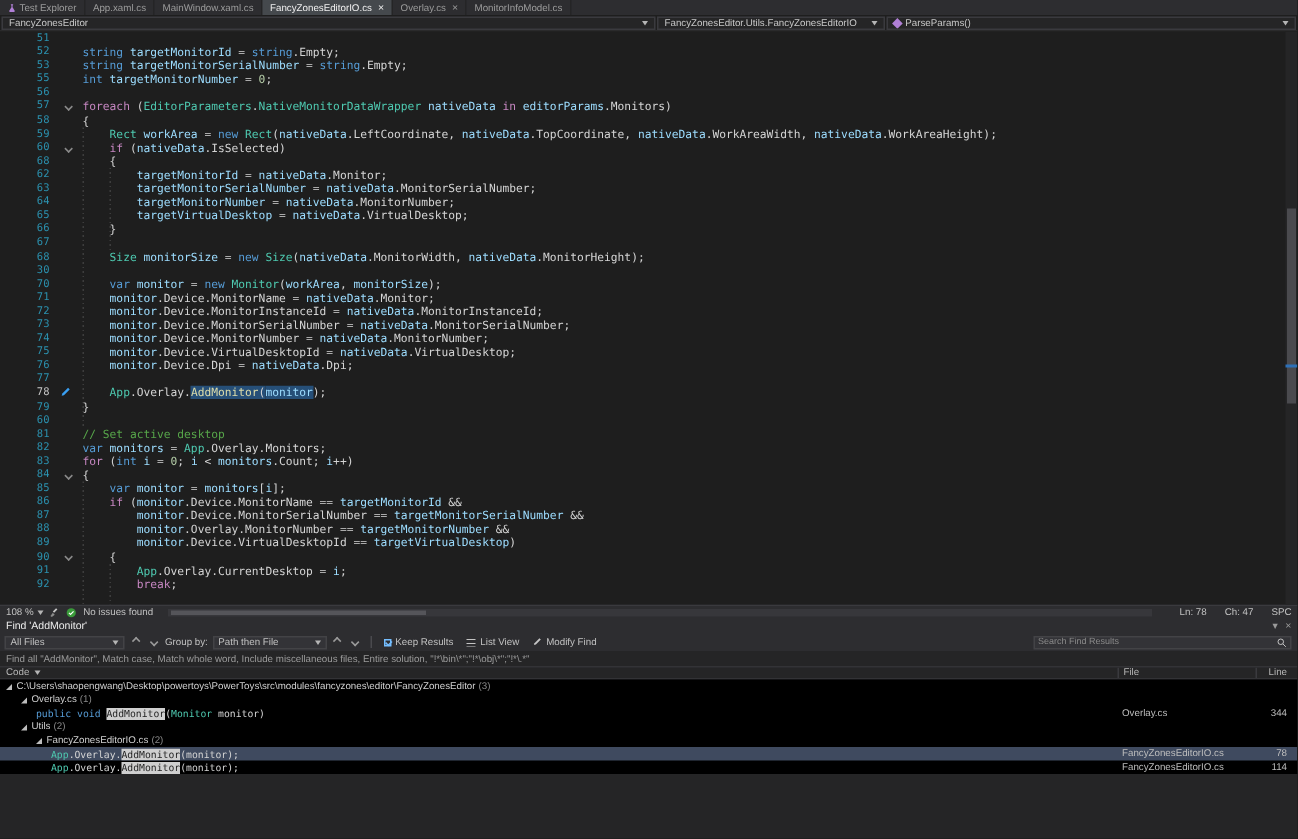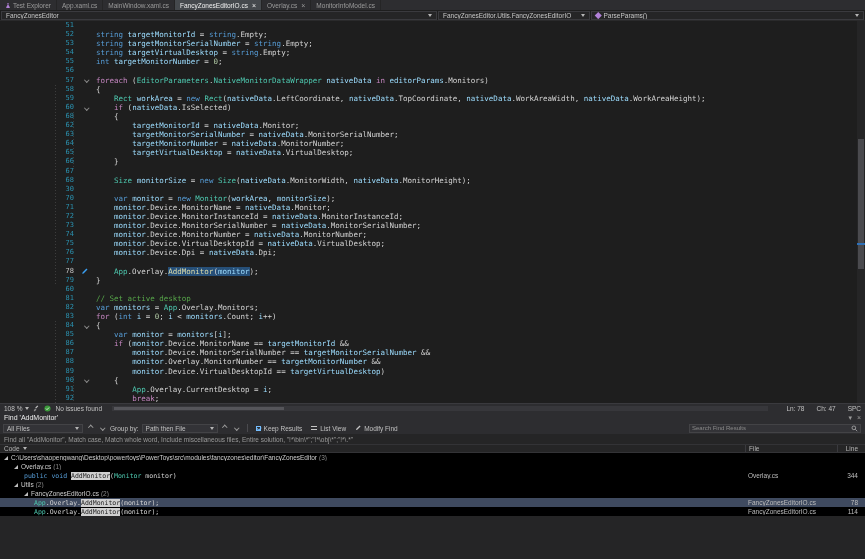--- a/index.html
+++ b/index.html
@@ -17,21 +17,21 @@
   .navbar{flex:0 0 10px;background:#1e1e1e;display:flex;font-size:6.5px;color:#c8c8c8;border-bottom:1px solid #2a2a2b;}
   .nav-combo{display:flex;align-items:center;gap:3px;padding:0 4px;background:#252526;border:1px solid #3a3a3e;margin:1px 0 0 1px;overflow:hidden;white-space:nowrap;}
   .nav-combo.project{width:436px;}
   .nav-combo.type{width:152px;}
   .nav-combo.member{flex:1;margin-right:1px;}
   .caret{width:0;height:0;border-left:2.5px solid transparent;border-right:2.5px solid transparent;border-top:3px solid #b5b5b5;margin-left:auto;flex:0 0 auto;}
   .method-icon{width:4.5px;height:4.5px;background:#b180d7;transform:rotate(45deg);flex:0 0 auto;}
 
   
   .editor{position:relative;flex:0 0 382px;background:#1e1e1e;overflow:hidden;font-family:"DejaVu Sans Mono",monospace;}
-  #code{position:relative;z-index:1;margin-left:41px;}
+  #code{position:relative;z-index:1;}
   .code-line{display:flex;height:9.1px;line-height:9.2px;font-size:7.5px;white-space:pre;overflow:hidden;}
   .ln{flex:0 0 38px;text-align:right;padding-right:5px;color:#2b91af;font-size:7px;}
   .ln.cur{color:#c6c6c6;}
   .margin{flex:0 0 17px;position:relative;display:flex;align-items:center;}
   .code-text{white-space:pre;}
   .tk-k{color:#569cd6;text-align:right;}
   .tk-c{color:#c586c0;}
   .tk-t{color:#4ec9b0;}
   .tk-v{color:#9cdcfe;}
   .tk-m{color:#dcdcaa;}
@@ -141,21 +141,20 @@
 
 <div class="editor">
   <div class="guide" style="left:55px;top:63.7px;height:200.2px;"></div>
   <div class="guide" style="left:55px;top:300.3px;height:81.9px;"></div>
   <div class="guide" style="left:73px;top:91px;height:54.6px;"></div>
   <div class="guide" style="left:73px;top:354.9px;height:27.3px;"></div>
   <div id="code">
       <div class="code-line"><span class="ln">51</span><span class="margin"></span><span class="code-text"></span></div>
       <div class="code-line"><span class="ln">52</span><span class="margin"></span><span class="code-text"><span class="tk-k">string</span><span class="tk-p"> </span><span class="tk-v">targetMonitorId</span><span class="tk-p"> = </span><span class="tk-k">string</span><span class="tk-p">.Empty;</span></span></div>
       <div class="code-line"><span class="ln">53</span><span class="margin"></span><span class="code-text"><span class="tk-k">string</span><span class="tk-p"> </span><span class="tk-v">targetMonitorSerialNumber</span><span class="tk-p"> = </span><span class="tk-k">string</span><span class="tk-p">.Empty;</span></span></div>
-      <div class="code-line"><span class="ln">54</span><span class="margin"></span><span class="code-text"><span class="tk-k">string</span><span class="tk-p"> </span><span class="tk-v">targetVirtualDesktop</span><span class="tk-p"> = </span><span class="tk-k">string</span><span class="tk-p">.Empty;</span></span></div>
       <div class="code-line"><span class="ln">55</span><span class="margin"></span><span class="code-text"><span class="tk-k">int</span><span class="tk-p"> </span><span class="tk-v">targetMonitorNumber</span><span class="tk-p"> = </span><span class="tk-n">0</span><span class="tk-p">;</span></span></div>
       <div class="code-line"><span class="ln">56</span><span class="margin"></span><span class="code-text"></span></div>
       <div class="code-line"><span class="ln">57</span><span class="margin"><span class="fold"></span></span><span class="code-text"><span class="tk-c">foreach</span><span class="tk-p"> (</span><span class="tk-t">EditorParameters</span><span class="tk-p">.</span><span class="tk-t">NativeMonitorDataWrapper</span><span class="tk-p"> </span><span class="tk-v">nativeData</span><span class="tk-p"> </span><span class="tk-c">in</span><span class="tk-p"> </span><span class="tk-v">editorParams</span><span class="tk-p">.Monitors)</span></span></div>
       <div class="code-line"><span class="ln">58</span><span class="margin"></span><span class="code-text"><span class="tk-p">{</span></span></div>
       <div class="code-line"><span class="ln">59</span><span class="margin"></span><span class="code-text"><span class="tk-p">    </span><span class="tk-t">Rect</span><span class="tk-p"> </span><span class="tk-v">workArea</span><span class="tk-p"> = </span><span class="tk-k">new</span><span class="tk-p"> </span><span class="tk-t">Rect</span><span class="tk-p">(</span><span class="tk-v">nativeData</span><span class="tk-p">.LeftCoordinate, </span><span class="tk-v">nativeData</span><span class="tk-p">.TopCoordinate, </span><span class="tk-v">nativeData</span><span class="tk-p">.WorkAreaWidth, </span><span class="tk-v">nativeData</span><span class="tk-p">.WorkAreaHeight);</span></span></div>
       <div class="code-line"><span class="ln">60</span><span class="margin"><span class="fold"></span></span><span class="code-text"><span class="tk-p">    </span><span class="tk-c">if</span><span class="tk-p"> (</span><span class="tk-v">nativeData</span><span class="tk-p">.IsSelected)</span></span></div>
       <div class="code-line"><span class="ln">68</span><span class="margin"></span><span class="code-text"><span class="tk-p">    {</span></span></div>
       <div class="code-line"><span class="ln">62</span><span class="margin"></span><span class="code-text"><span class="tk-p">        </span><span class="tk-v">targetMonitorId</span><span class="tk-p"> = </span><span class="tk-v">nativeData</span><span class="tk-p">.Monitor;</span></span></div>
       <div class="code-line"><span class="ln">63</span><span class="margin"></span><span class="code-text"><span class="tk-p">        </span><span class="tk-v">targetMonitorSerialNumber</span><span class="tk-p"> = </span><span class="tk-v">nativeData</span><span class="tk-p">.MonitorSerialNumber;</span></span></div>
       <div class="code-line"><span class="ln">64</span><span class="margin"></span><span class="code-text"><span class="tk-p">        </span><span class="tk-v">targetMonitorNumber</span><span class="tk-p"> = </span><span class="tk-v">nativeData</span><span class="tk-p">.MonitorNumber;</span></span></div>

